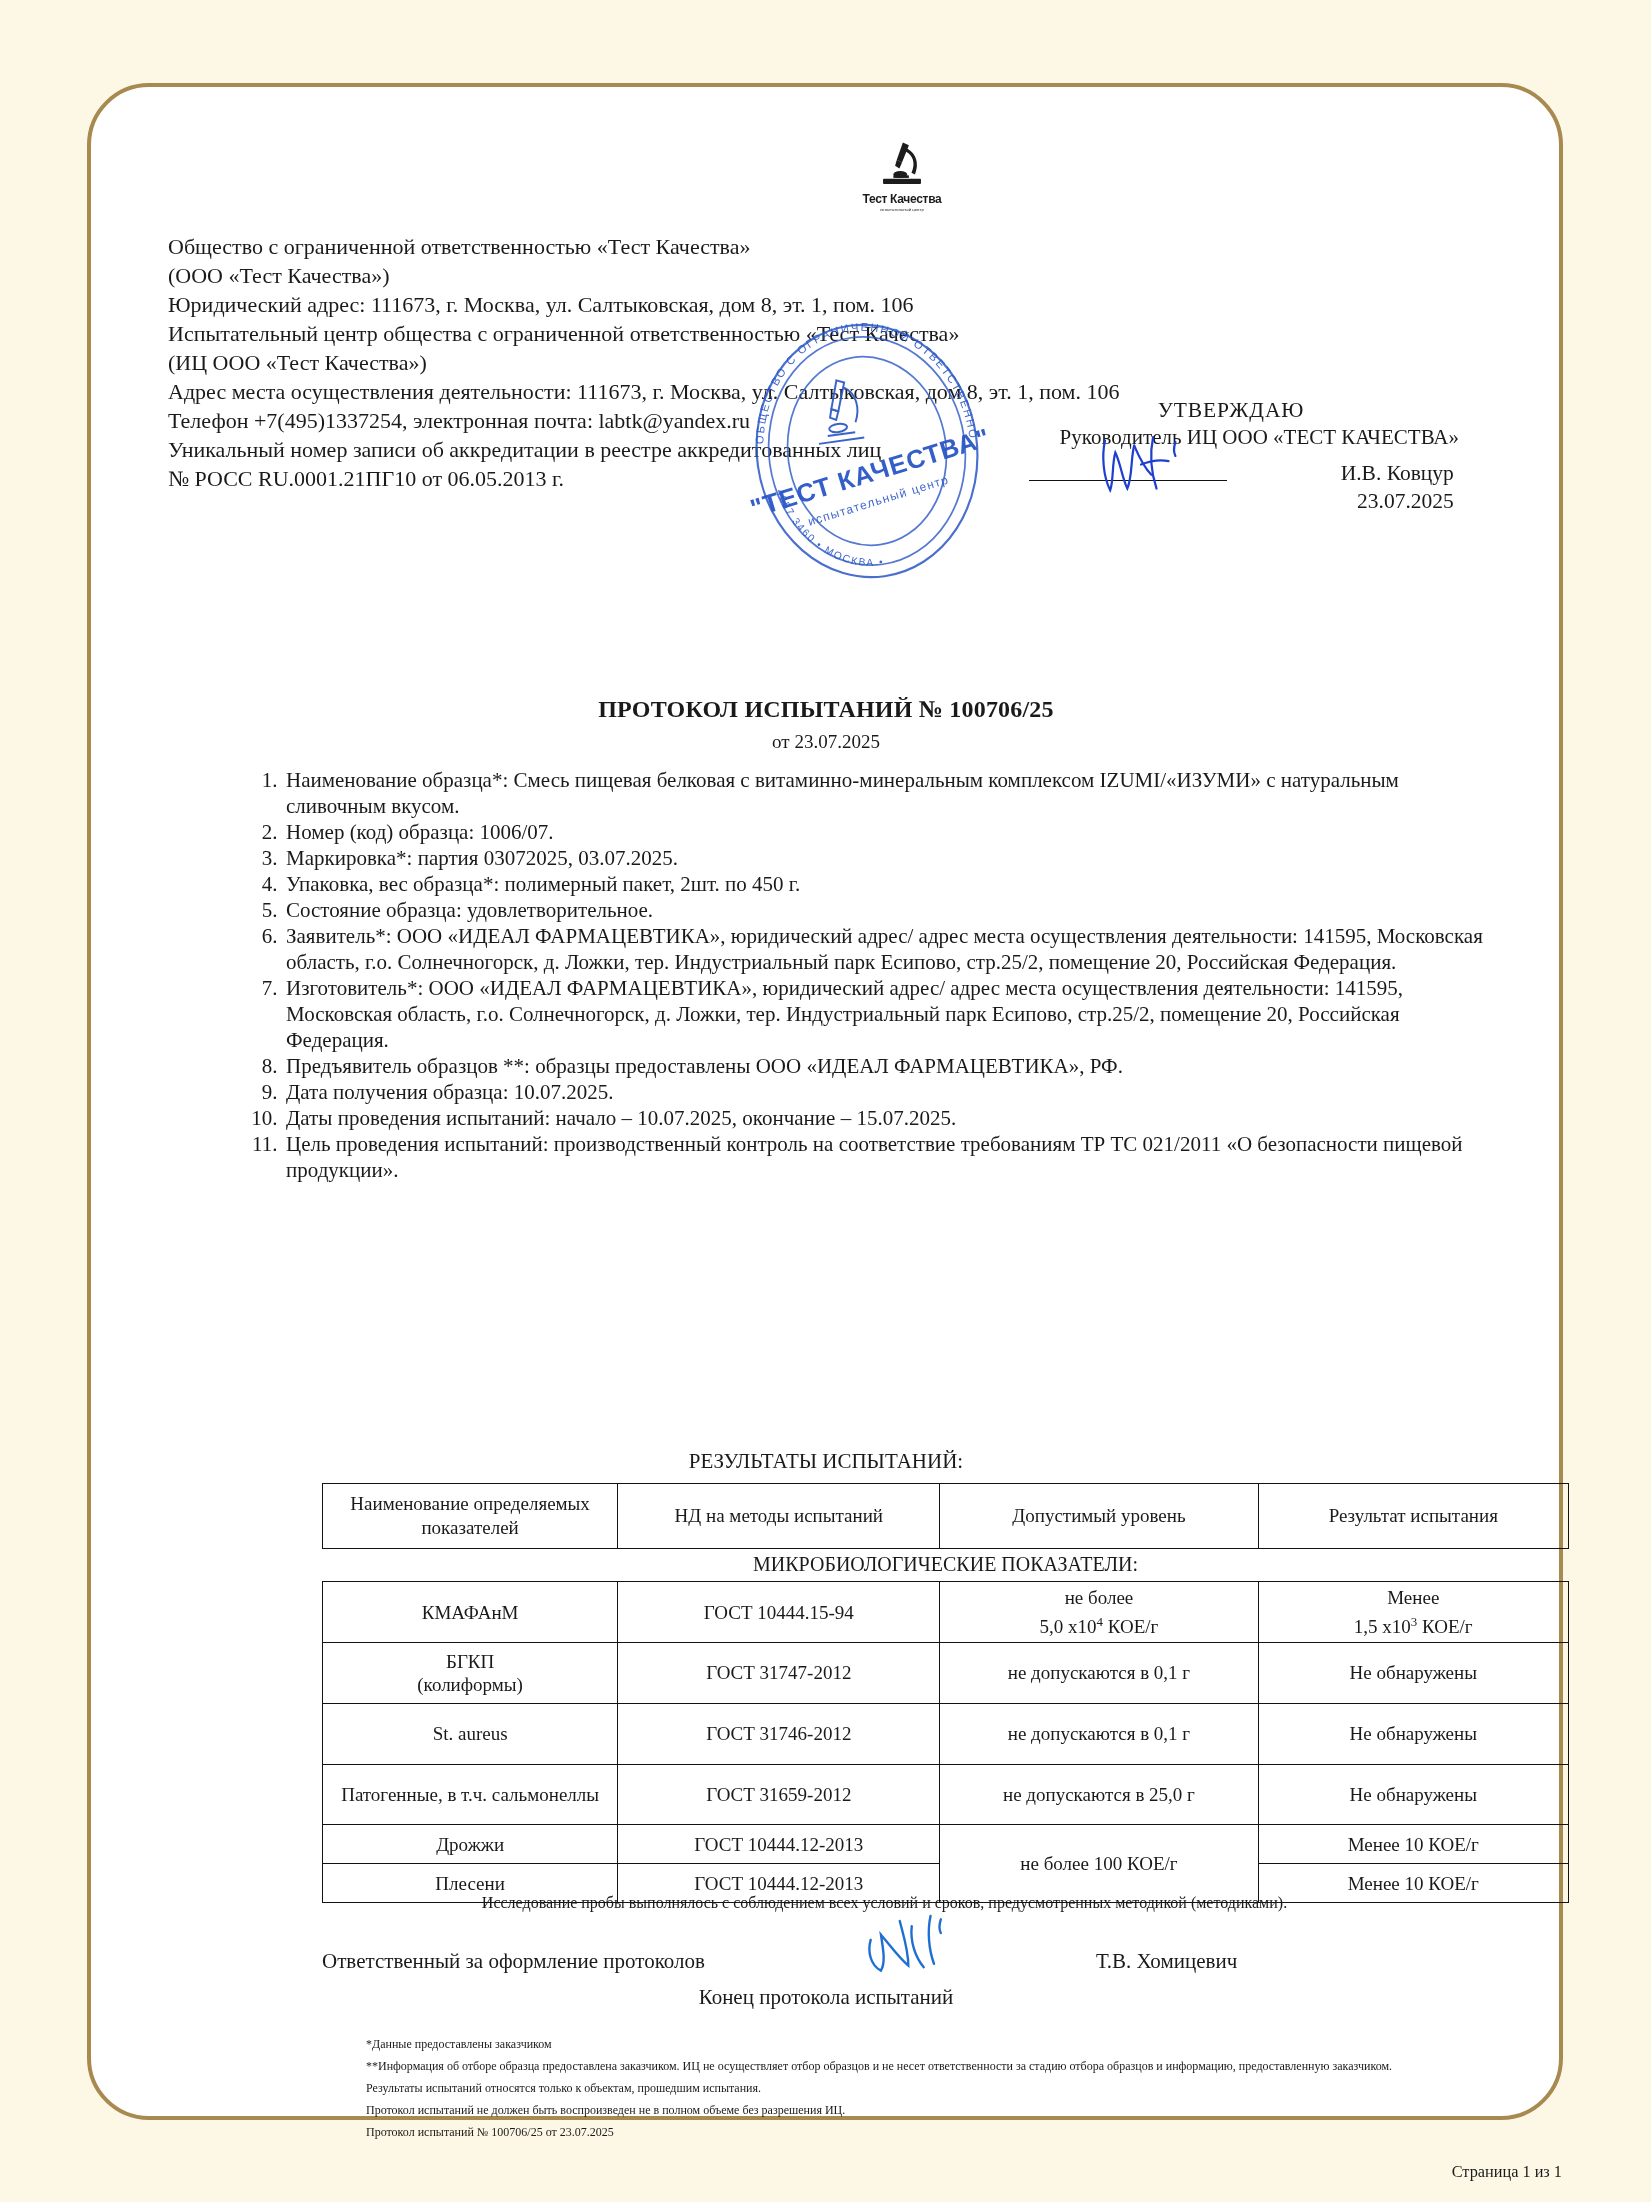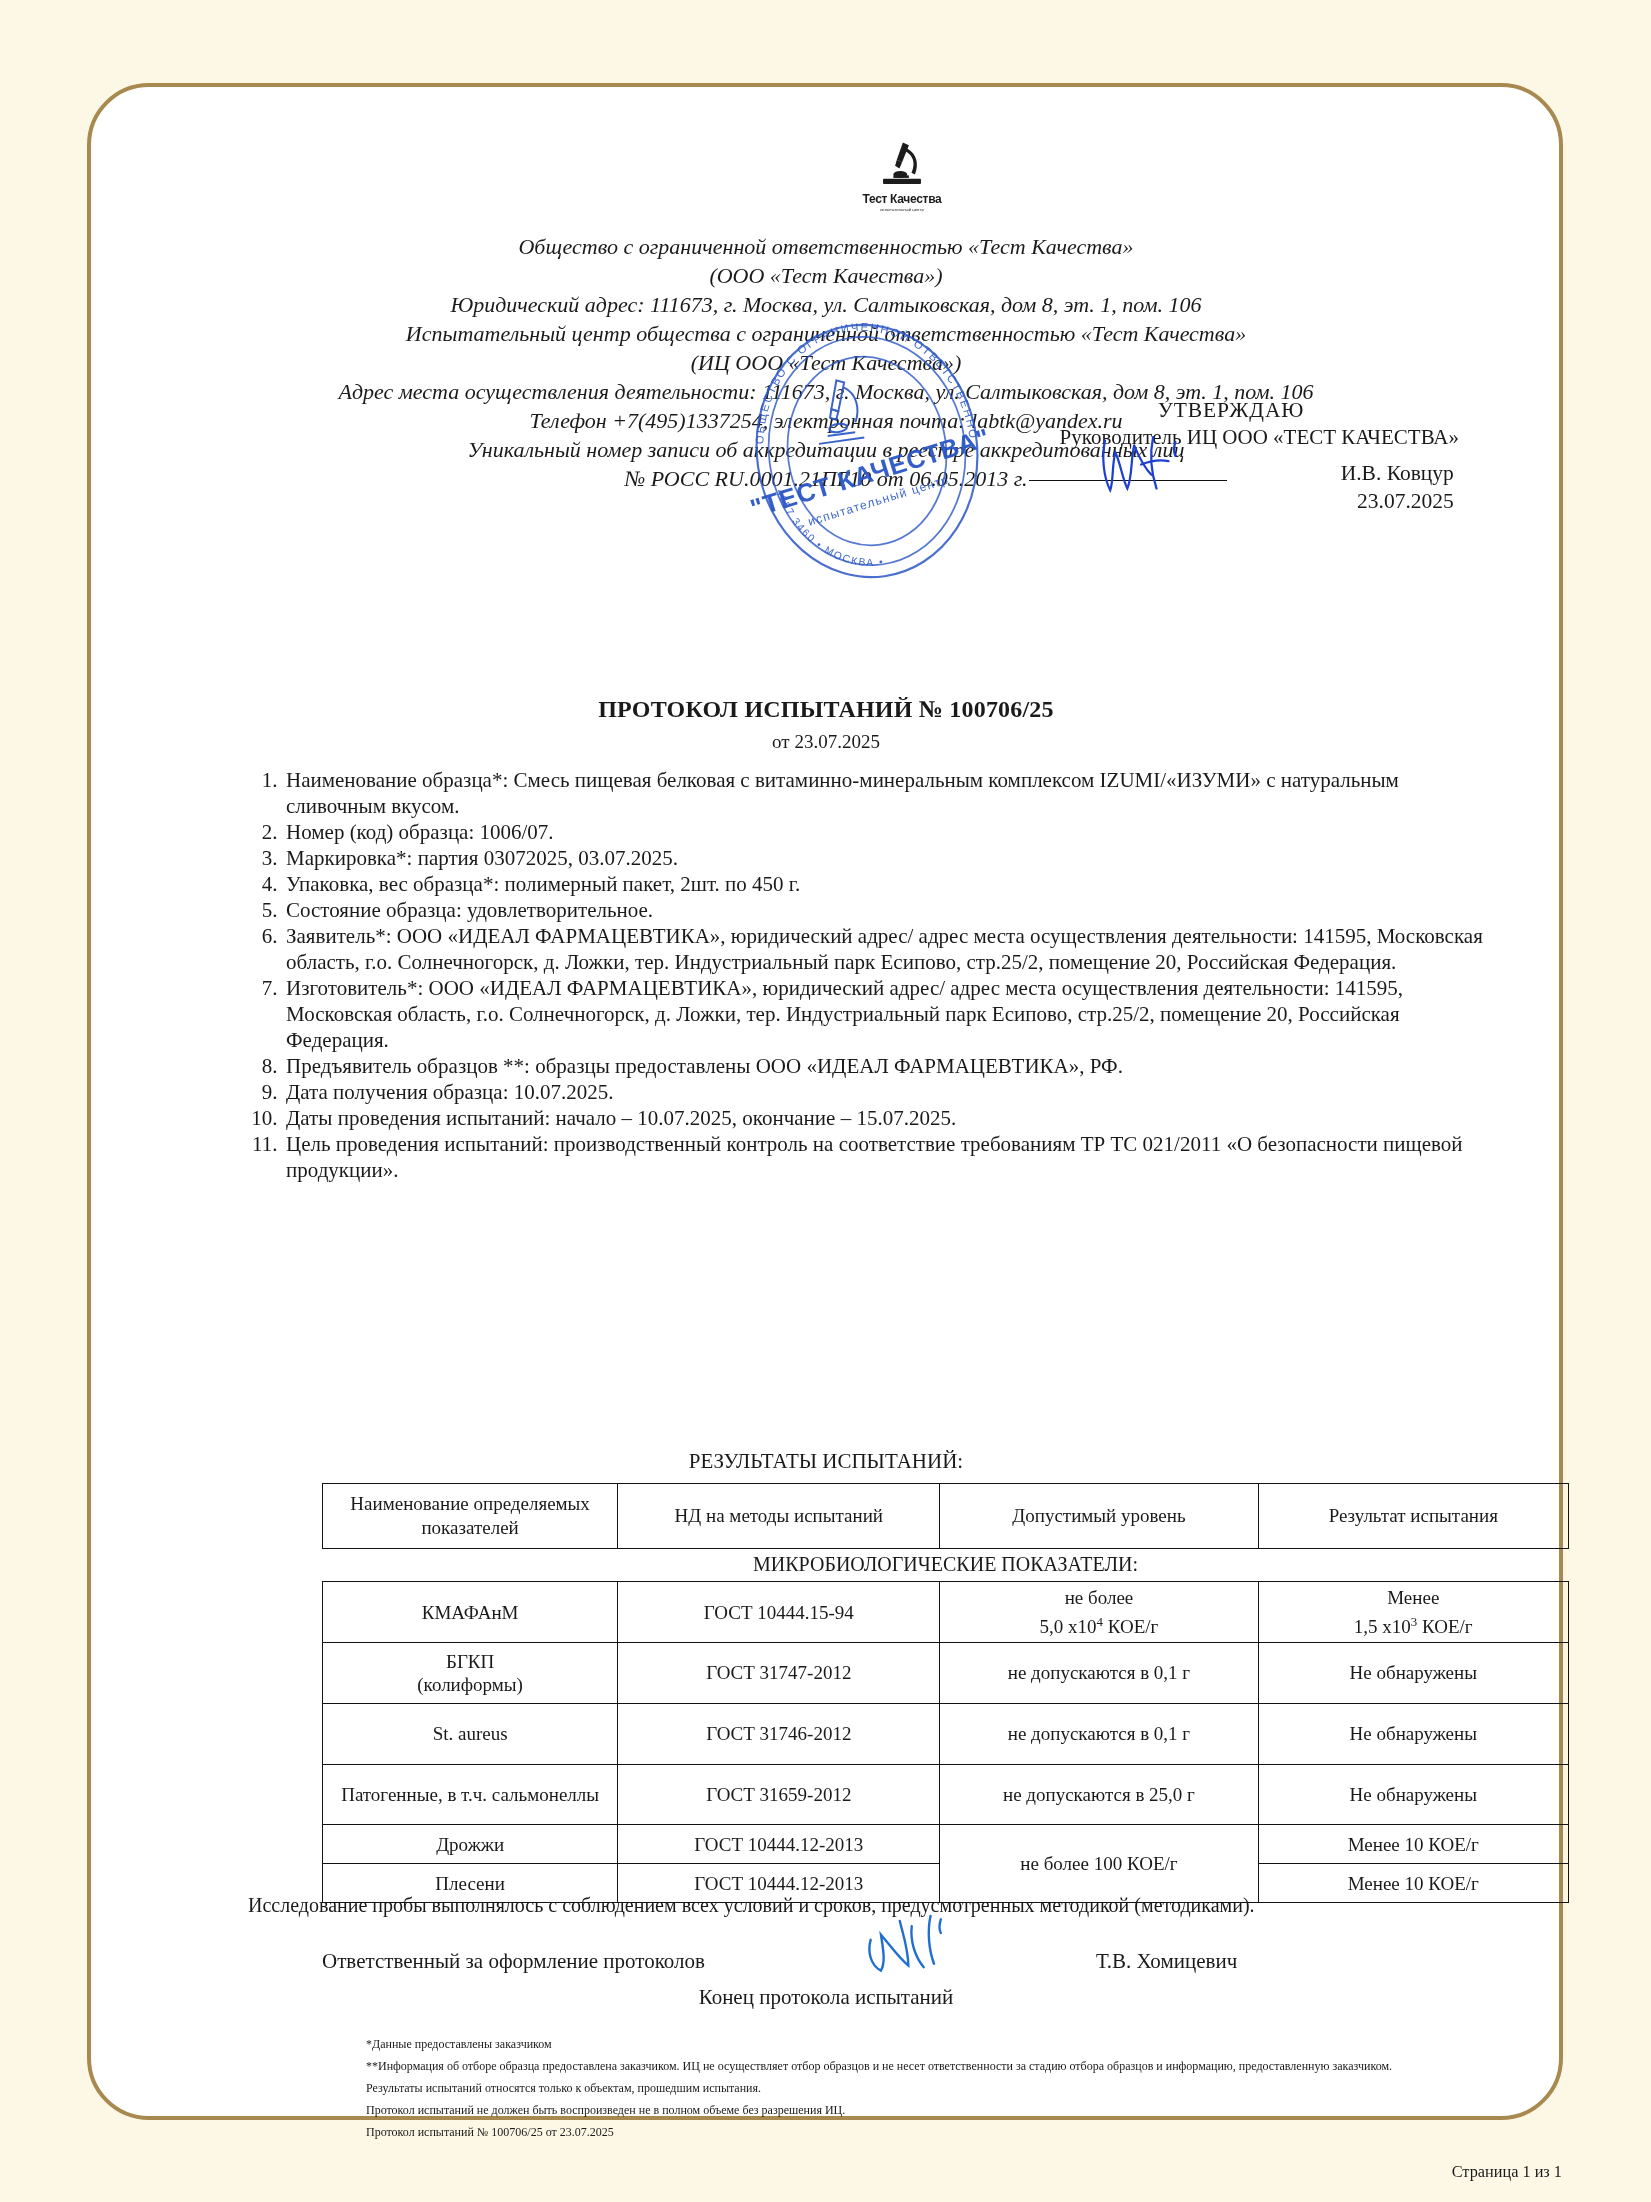--- a/index.html
+++ b/index.html
@@ -65,22 +65,20 @@
     white-space: nowrap;
     overflow: hidden;
   }
 
   
   .org-header {
     position: absolute;
     left: 77px;
     top: 145px;
     width: 1316px;
-    text-align: center;
-    font-style: italic;
   }
   .org-header .hline {
     font-size: 22px;
     line-height: 29px;
     white-space: nowrap;
   }
 
   
   .stamp {
     position: absolute;
@@ -211,22 +209,23 @@
   .tall td { height: 53px; }
   .short td { height: 31px; }
   sup { font-size: 0.68em; vertical-align: super; }
 
   
   .post-note {
     position: absolute;
     left: 157px;
     top: 1807px;
     width: 1273px;
-    font-size: 20px;
+    font-size: 16px;
     white-space: nowrap;
+    text-align: center;
   }
 
   
   .resp-row {
     position: absolute;
     left: 231px;
     top: 1862px;
     width: 1032px;
     font-size: 21px;
   }

